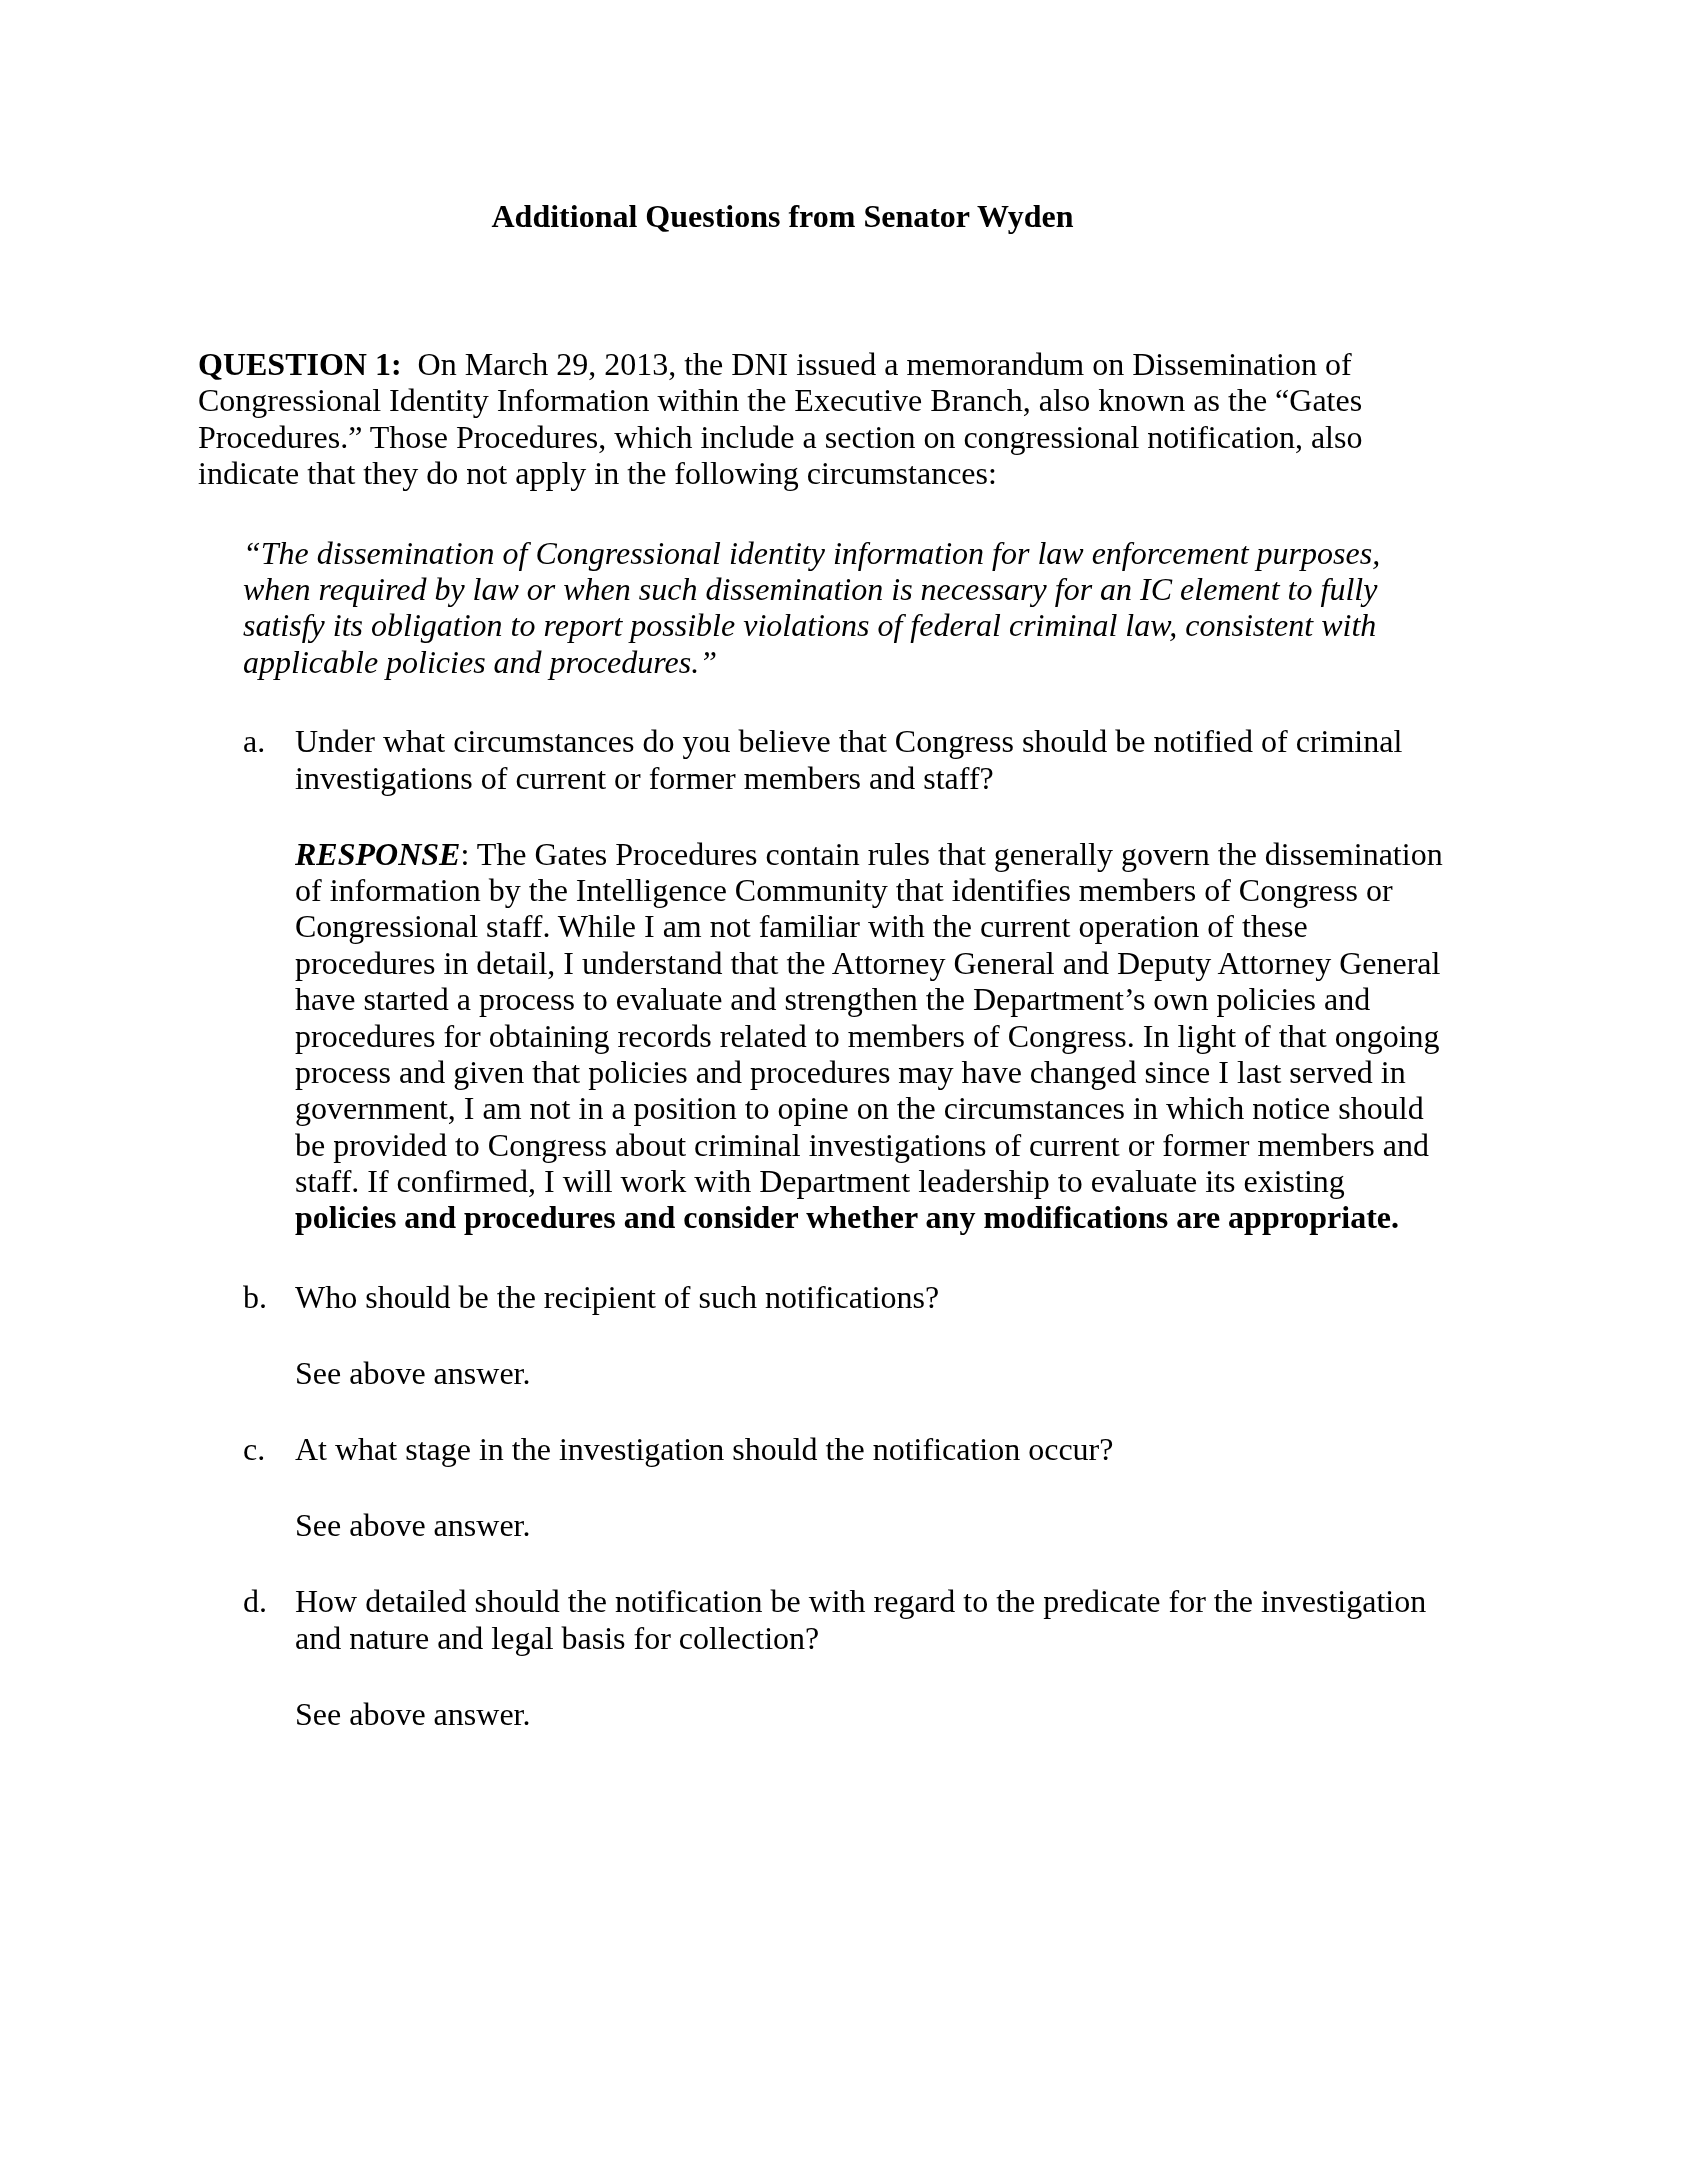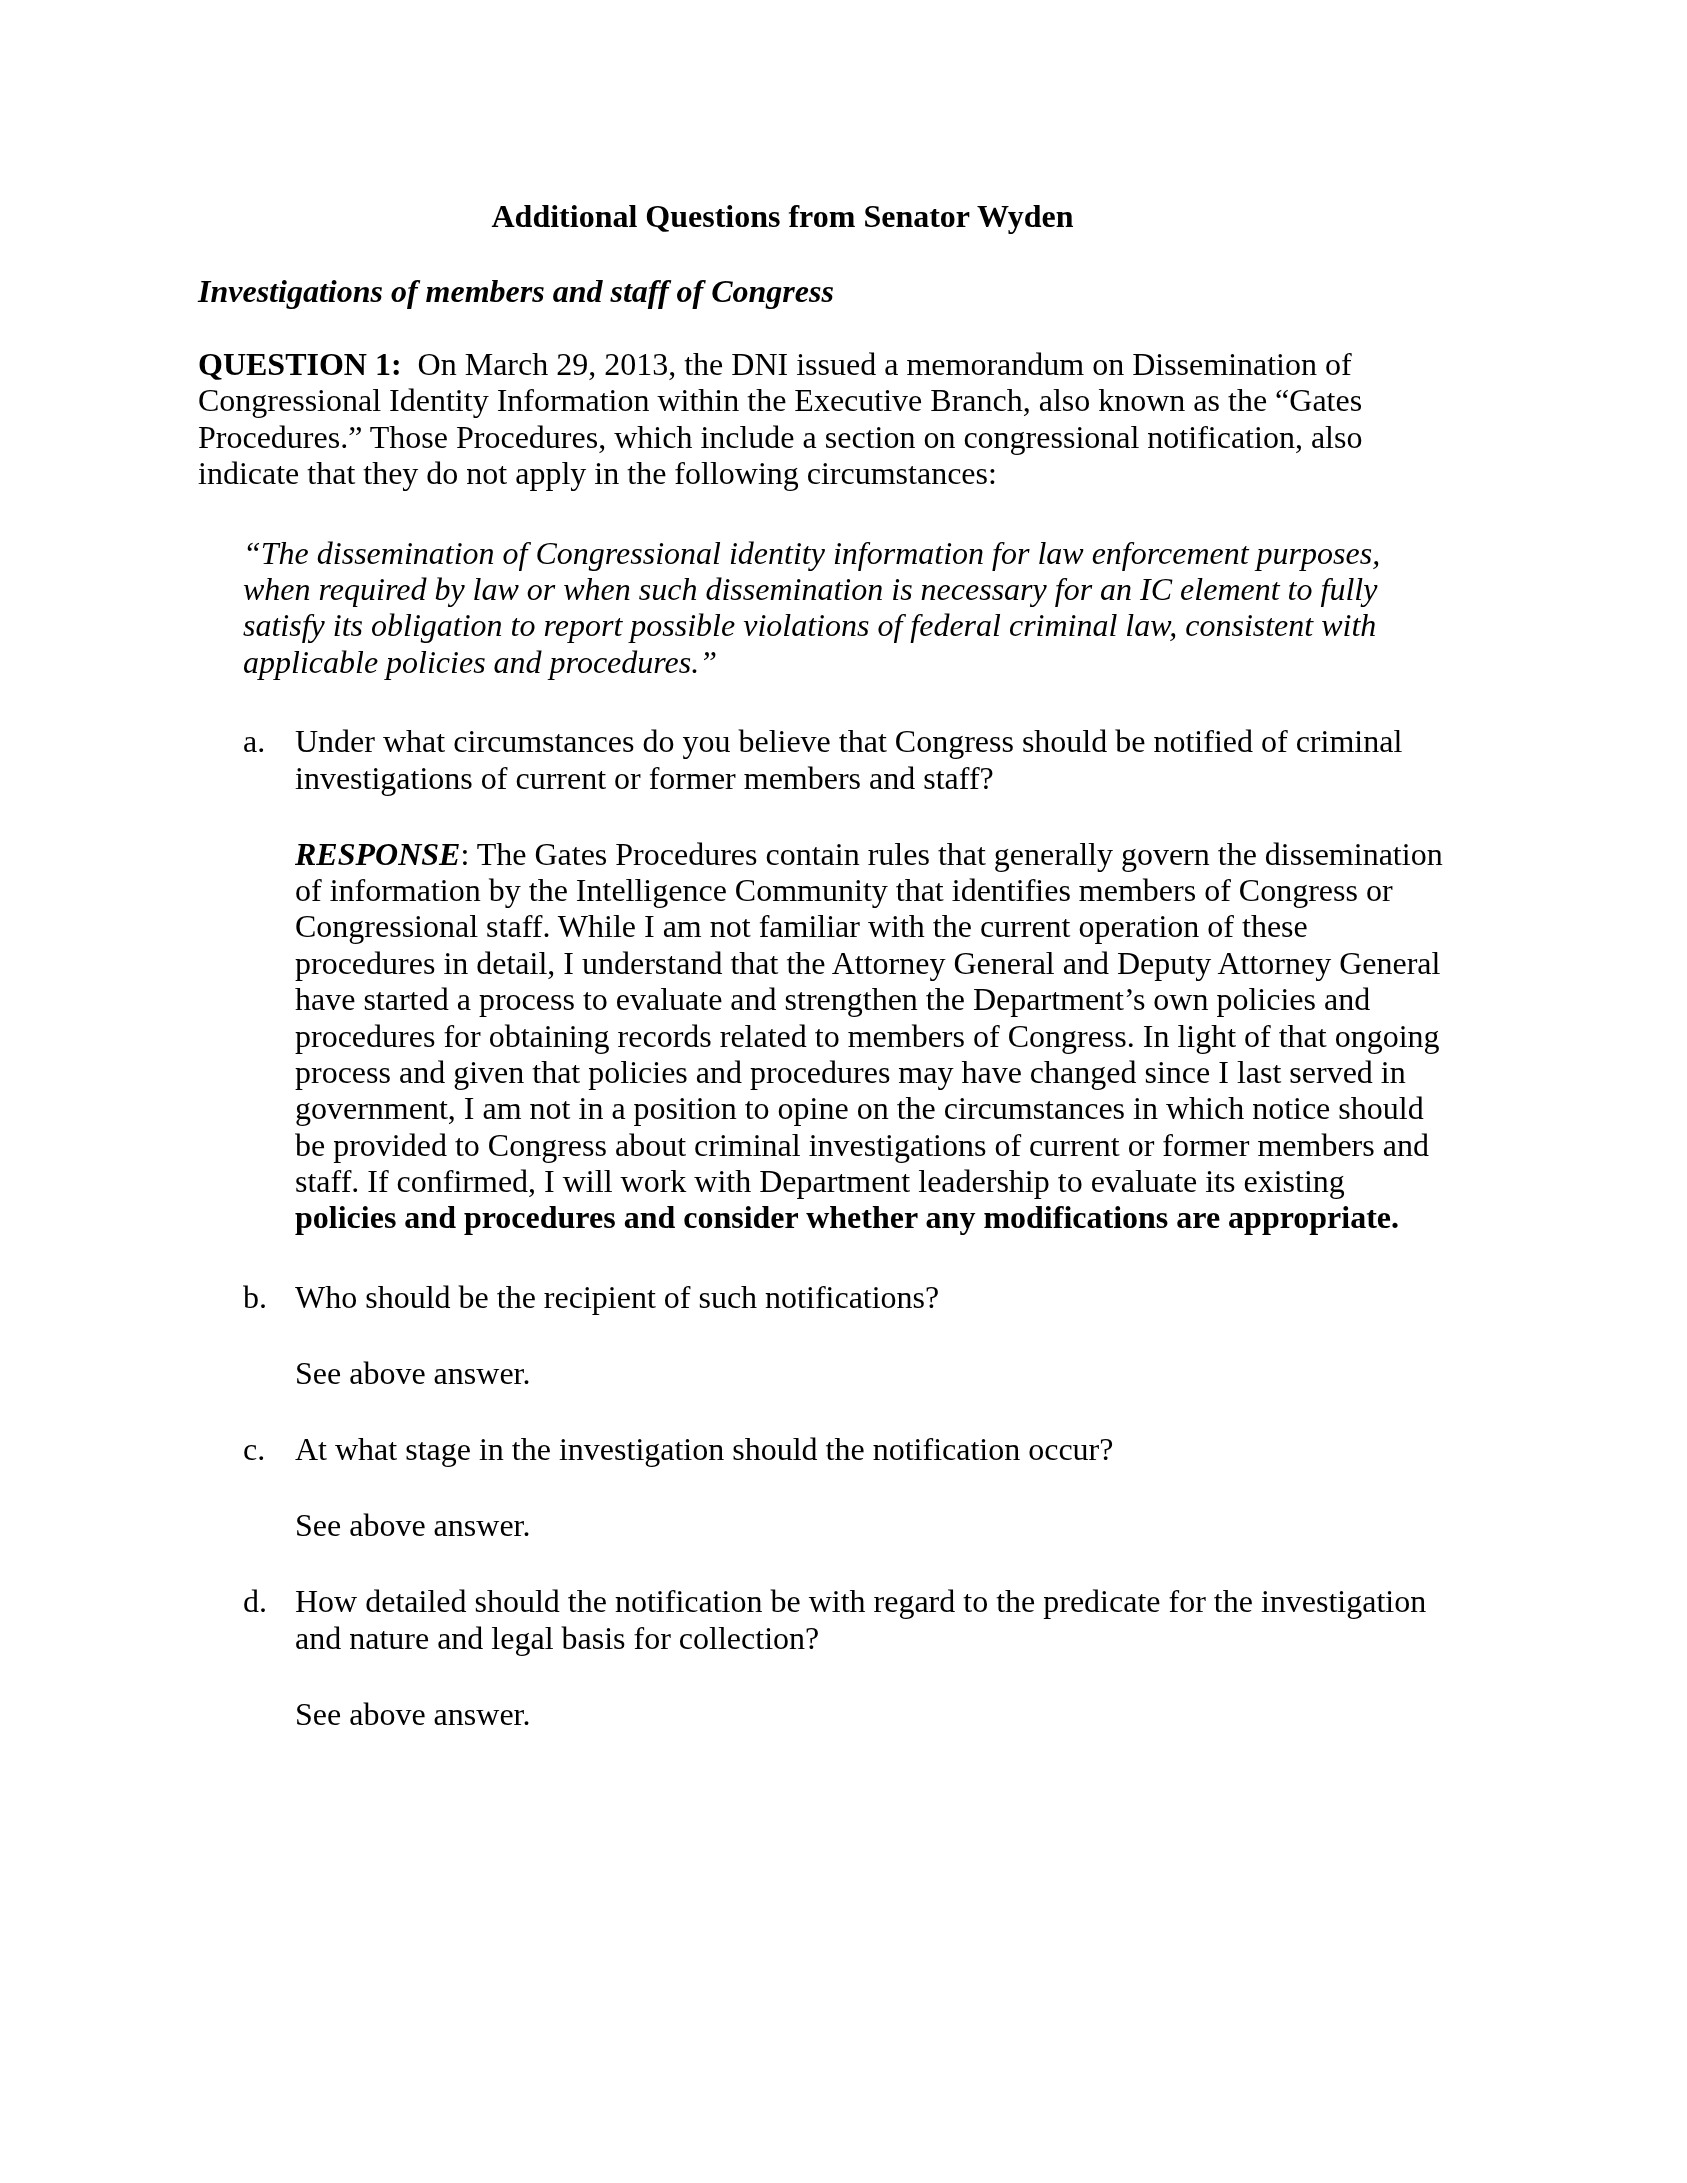--- a/index.html
+++ b/index.html
@@ -19,21 +19,20 @@
   .pagenum { position: absolute; left: 0; width: 1687px; text-align: center; top: 1987px;
              font-size: 32px; line-height: 37px; font-weight: bold; }
 </style>
 </head>
 <body>
 
 <div class="page">
 
   <div class="title">Additional Questions from Senator Wyden</div>
 
-  <div class="ln heading">Investigations of members and staff of Congress</div>
 
   <div>
     <div class="ln q1" style="top:346px;"><span class="q1-label">QUESTION 1:</span><span style="white-space:pre;">  On March 29, 2013, the DNI issued a memorandum on Dissemination of</span></div>
     <div class="ln q1" style="top:382px;">Congressional Identity Information within the Executive Branch, also known as the “Gates</div>
     <div class="ln q1" style="top:419px;">Procedures.”  Those Procedures, which include a section on congressional notification, also</div>
     <div class="ln q1" style="top:455px;">indicate that they do not apply in the following circumstances:</div>
   </div>
 
   <div>
     <div class="ln quote" style="top:535px;font-style:italic;">“The dissemination of Congressional identity information for law enforcement purposes,</div>

